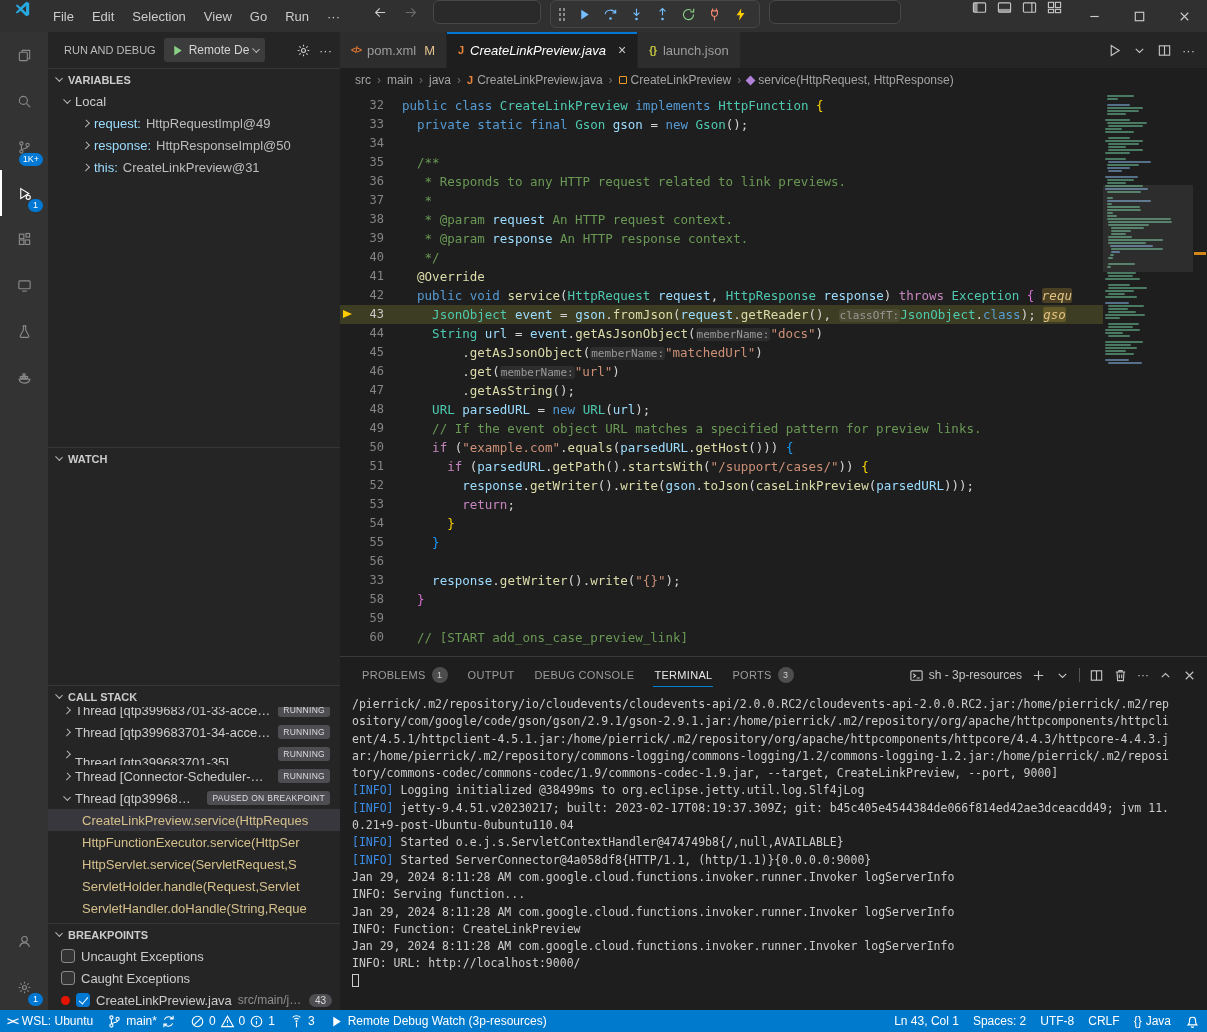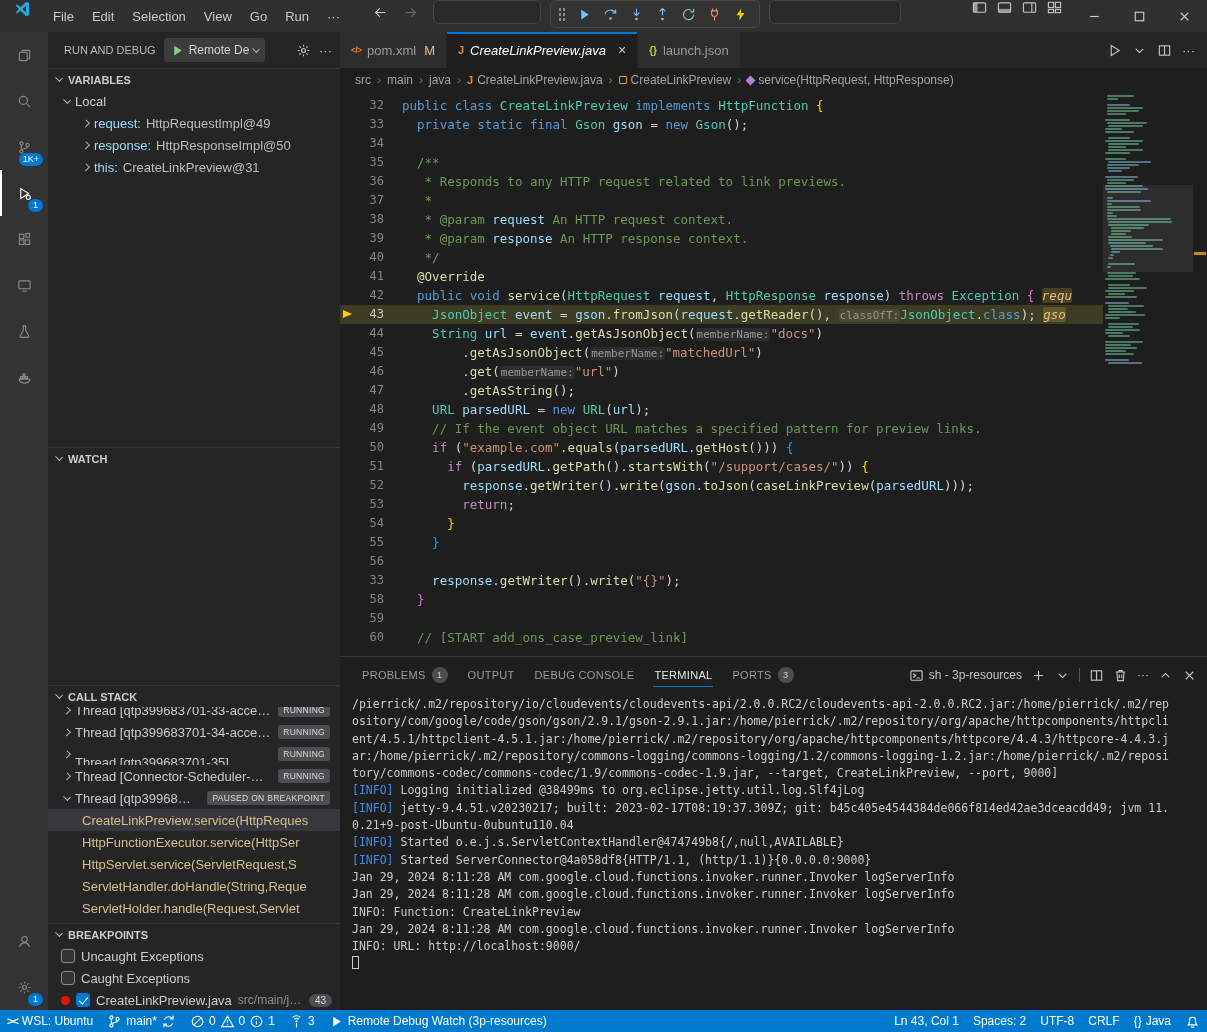--- a/index.html
+++ b/index.html
@@ -484,24 +484,24 @@
         <div class="tree-row cs-frame sel">
           <span>CreateLinkPreview.service(HttpReques</span>
         </div>
         <div class="tree-row cs-frame">
           <span>HttpFunctionExecutor.service(HttpSer</span>
         </div>
         <div class="tree-row cs-frame">
           <span>HttpServlet.service(ServletRequest,S</span>
         </div>
         <div class="tree-row cs-frame">
+          <span>ServletHolder.handle(Request,Servlet</span>
+        </div>
+        <div class="tree-row cs-frame">
           <span>ServletHandler.doHandle(String,Reque</span>
-        </div>
-        <div class="tree-row cs-frame">
-          <span>ServletHolder.handle(Request,Servlet</span>
         </div>
         <div class="tree-row cs-frame">
           <span>ScopedHandler.handle(String,Requ</span>
         </div>
       </div>
 
     <div class="section-header">
       <span class="chev down"></span>
       <span>BREAKPOINTS</span>
     </div>
@@ -795,20 +795,21 @@
           <div class="tline"><span>ository/com/google/code/gson/gson/2.9.1/gson-2.9.1.jar:/home/pierrick/.m2/repository/org/apache/httpcomponents/httpcli</span></div>
           <div class="tline"><span>ent/4.5.1/httpclient-4.5.1.jar:/home/pierrick/.m2/repository/org/apache/httpcomponents/httpcore/4.4.3/httpcore-4.4.3.j</span></div>
           <div class="tline"><span>ar:/home/pierrick/.m2/repository/commons-logging/commons-logging/1.2/commons-logging-1.2.jar:/home/pierrick/.m2/reposi</span></div>
           <div class="tline"><span>tory/commons-codec/commons-codec/1.9/commons-codec-1.9.jar, --target, CreateLinkPreview, --port, 9000]</span></div>
           <div class="tline"><span class="ti">[INFO]</span><span> Logging initialized @38499ms to org.eclipse.jetty.util.log.Slf4jLog</span></div>
           <div class="tline"><span class="ti">[INFO]</span><span> jetty-9.4.51.v20230217; built: 2023-02-17T08:19:37.309Z; git: b45c405e4544384de066f814ed42ae3dceacdd49; jvm 11.</span></div>
           <div class="tline"><span>0.21+9-post-Ubuntu-0ubuntu110.04</span></div>
           <div class="tline"><span class="ti">[INFO]</span><span> Started o.e.j.s.ServletContextHandler@474749b8{/,null,AVAILABLE}</span></div>
           <div class="tline"><span class="ti">[INFO]</span><span> Started ServerConnector@4a058df8{HTTP/1.1, (http/1.1)}{0.0.0.0:9000}</span></div>
           <div class="tline"><span>Jan 29, 2024 8:11:28 AM com.google.cloud.functions.invoker.runner.Invoker logServerInfo</span></div>
+          <div class="tline"><span>INFO: Serving function...</span></div>
           <div class="tline"><span>Jan 29, 2024 8:11:28 AM com.google.cloud.functions.invoker.runner.Invoker logServerInfo</span></div>
           <div class="tline"><span>INFO: Function: CreateLinkPreview</span></div>
           <div class="tline"><span>Jan 29, 2024 8:11:28 AM com.google.cloud.functions.invoker.runner.Invoker logServerInfo</span></div>
           <div class="tline"><span>INFO: URL: http://localhost:9000/</span></div>
           <div class="tline"><span class="cursor"></span></div>
         </div>
     </div>
   </div>
 </div>
 

